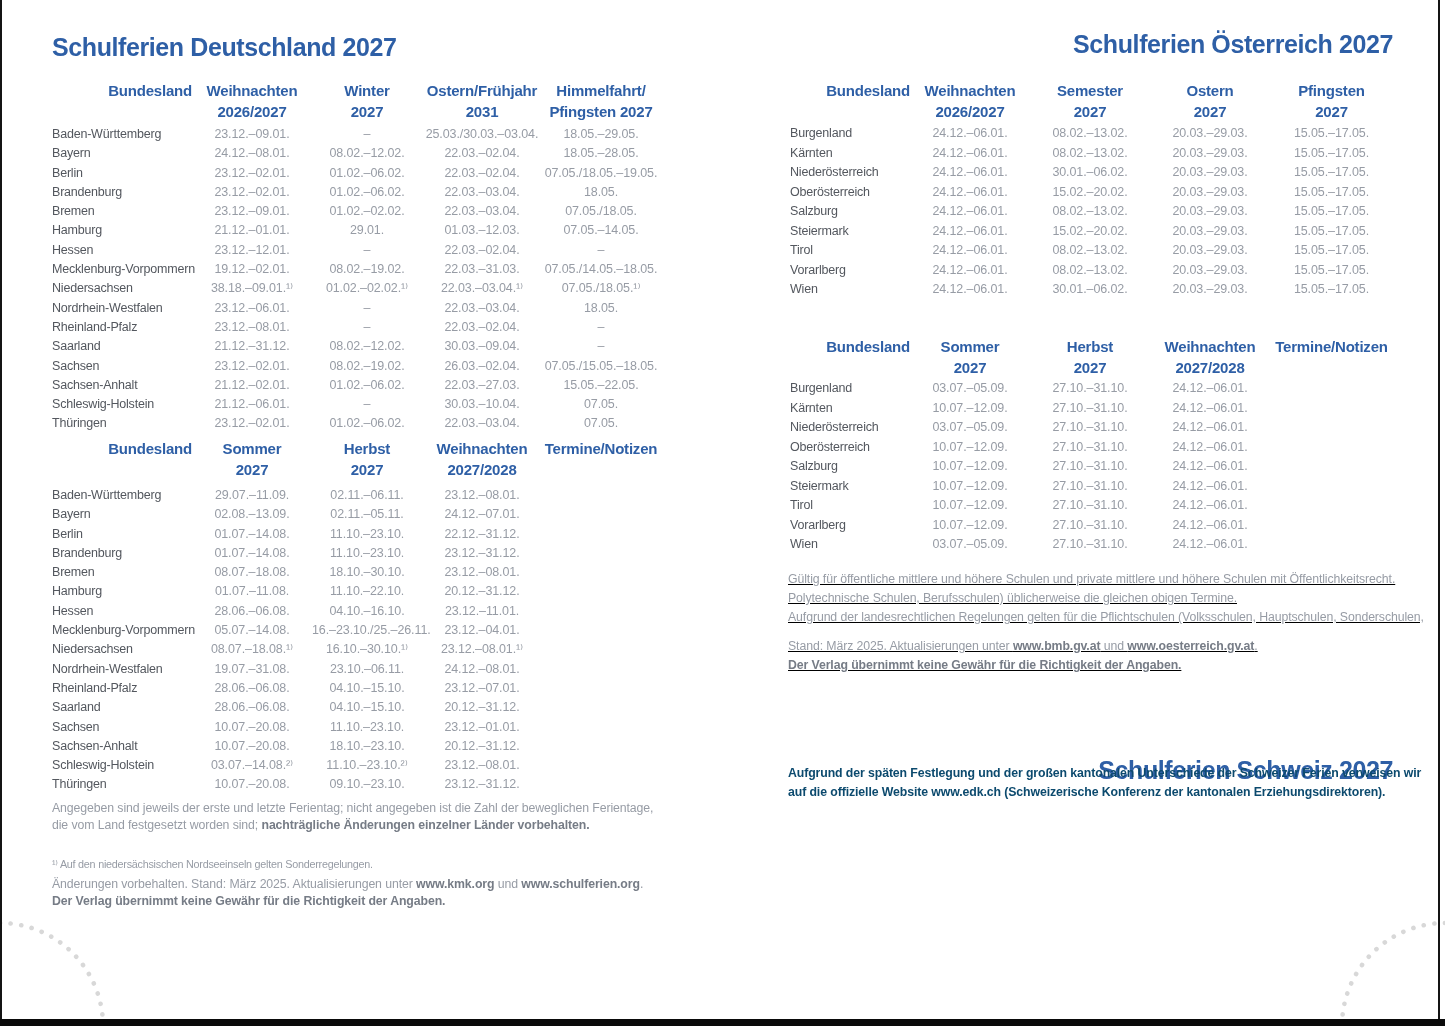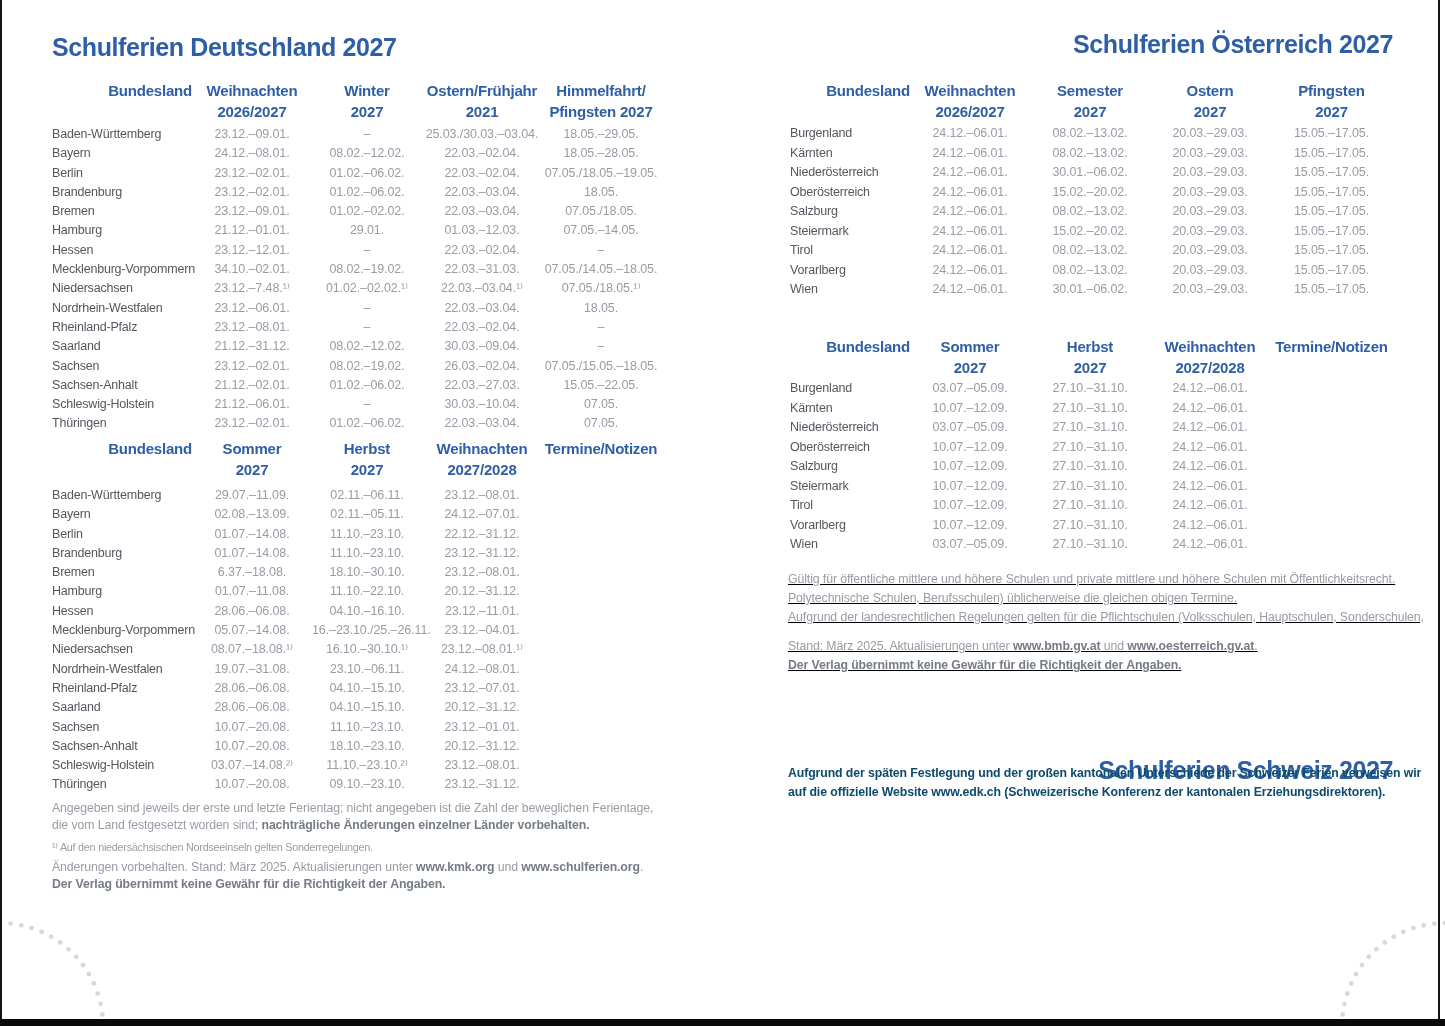--- a/index.html
+++ b/index.html
@@ -26,21 +26,21 @@
     font-size:12.5px;color:#979ca5;text-align:center;white-space:nowrap;letter-spacing:-0.1px;
   }
   .de-grid .td{line-height:19.3px;}
   .at-grid .td{line-height:19.5px;}
   .td.land{text-align:left;font-weight:normal;color:#53575e;letter-spacing:-0.2px;}
   
   .fnblock{position:absolute;}
   .fn{font-size:12.3px;line-height:16.5px;color:#979ca5;letter-spacing:-0.1px;white-space:nowrap;}
   .fn .b,.fn.b{font-weight:bold;color:#767c86;}
   .fn-small{font-size:10.8px;line-height:14px;letter-spacing:-0.25px;}
-  .gap5{margin-top:5px;} .gap7{margin-top:7px;} .gap10{margin-top:10px;}
+  .gap5{margin-top:5px;} .gap7{margin-top:24px;} .gap10{margin-top:10px;}
   .at-fn .fn{line-height:19px;}
   .ch-note{position:absolute;font-size:12.3px;line-height:19px;font-weight:bold;color:#0c4a6e;white-space:nowrap;letter-spacing:-0.1px;}
   
   .edge-bottom{position:absolute;left:0;right:0;bottom:0;height:7px;background:#0a0a0a;}
   .edge-left{position:absolute;left:0;top:0;bottom:0;width:2px;background:#141414;}
   .edge-right{position:absolute;left:1438px;top:0;bottom:0;width:2px;background:#141414;}
   .arc{position:absolute;}
   .arc-l{left:0;top:916px;}
   .arc-r{left:1335px;top:916px;}
 </style>
@@ -52,21 +52,21 @@
   <h1 class="title" style="left:52px;top:33px;">Schulferien Deutschland 2027</h1>
 
   <div class="tbl de-grid" style="left:52px;top:80px;width:608px;">
     <div class="thead">
       <div class="th land">Bundesland</div>
       <div class="th">Weihnachten
 2026/2027</div>
       <div class="th">Winter
 2027</div>
       <div class="th">Ostern/Frühjahr
-2021</div>
+2031</div>
       <div class="th">Himmelfahrt/
 Pfingsten 2027</div>
     </div>
   </div>
   <div class="tbl de-grid" style="left:52px;top:125px;width:608px;">
   <div class="trow">
     <div class="td land">Baden-Württemberg</div>
     <div class="td">23.12.–09.01.</div>
     <div class="td">–</div>
     <div class="td">25.03./30.03.–03.04.</div>
@@ -116,29 +116,29 @@
   <div class="trow">
     <div class="td land">Hessen</div>
     <div class="td">23.12.–12.01.</div>
     <div class="td">–</div>
     <div class="td">22.03.–02.04.</div>
     <div class="td">–</div>
   </div>
 
   <div class="trow">
     <div class="td land">Mecklenburg-Vorpommern</div>
-    <div class="td">34.10.–02.01.</div>
+    <div class="td">19.12.–02.01.</div>
     <div class="td">08.02.–19.02.</div>
     <div class="td">22.03.–31.03.</div>
     <div class="td">07.05./14.05.–18.05.</div>
   </div>
 
   <div class="trow">
     <div class="td land">Niedersachsen</div>
-    <div class="td">23.12.–7.48.¹⁾</div>
+    <div class="td">38.18.–09.01.¹⁾</div>
     <div class="td">01.02.–02.02.¹⁾</div>
     <div class="td">22.03.–03.04.¹⁾</div>
     <div class="td">07.05./18.05.¹⁾</div>
   </div>
 
   <div class="trow">
     <div class="td land">Nordrhein-Westfalen</div>
     <div class="td">23.12.–06.01.</div>
     <div class="td">–</div>
     <div class="td">22.03.–03.04.</div>
@@ -234,21 +234,21 @@
   <div class="trow">
     <div class="td land">Brandenburg</div>
     <div class="td">01.07.–14.08.</div>
     <div class="td">11.10.–23.10.</div>
     <div class="td">23.12.–31.12.</div>
     <div class="td"></div>
   </div>
 
   <div class="trow">
     <div class="td land">Bremen</div>
-    <div class="td">6.37.–18.08.</div>
+    <div class="td">08.07.–18.08.</div>
     <div class="td">18.10.–30.10.</div>
     <div class="td">23.12.–08.01.</div>
     <div class="td"></div>
   </div>
 
   <div class="trow">
     <div class="td land">Hamburg</div>
     <div class="td">01.07.–11.08.</div>
     <div class="td">11.10.–22.10.</div>
     <div class="td">20.12.–31.12.</div>

